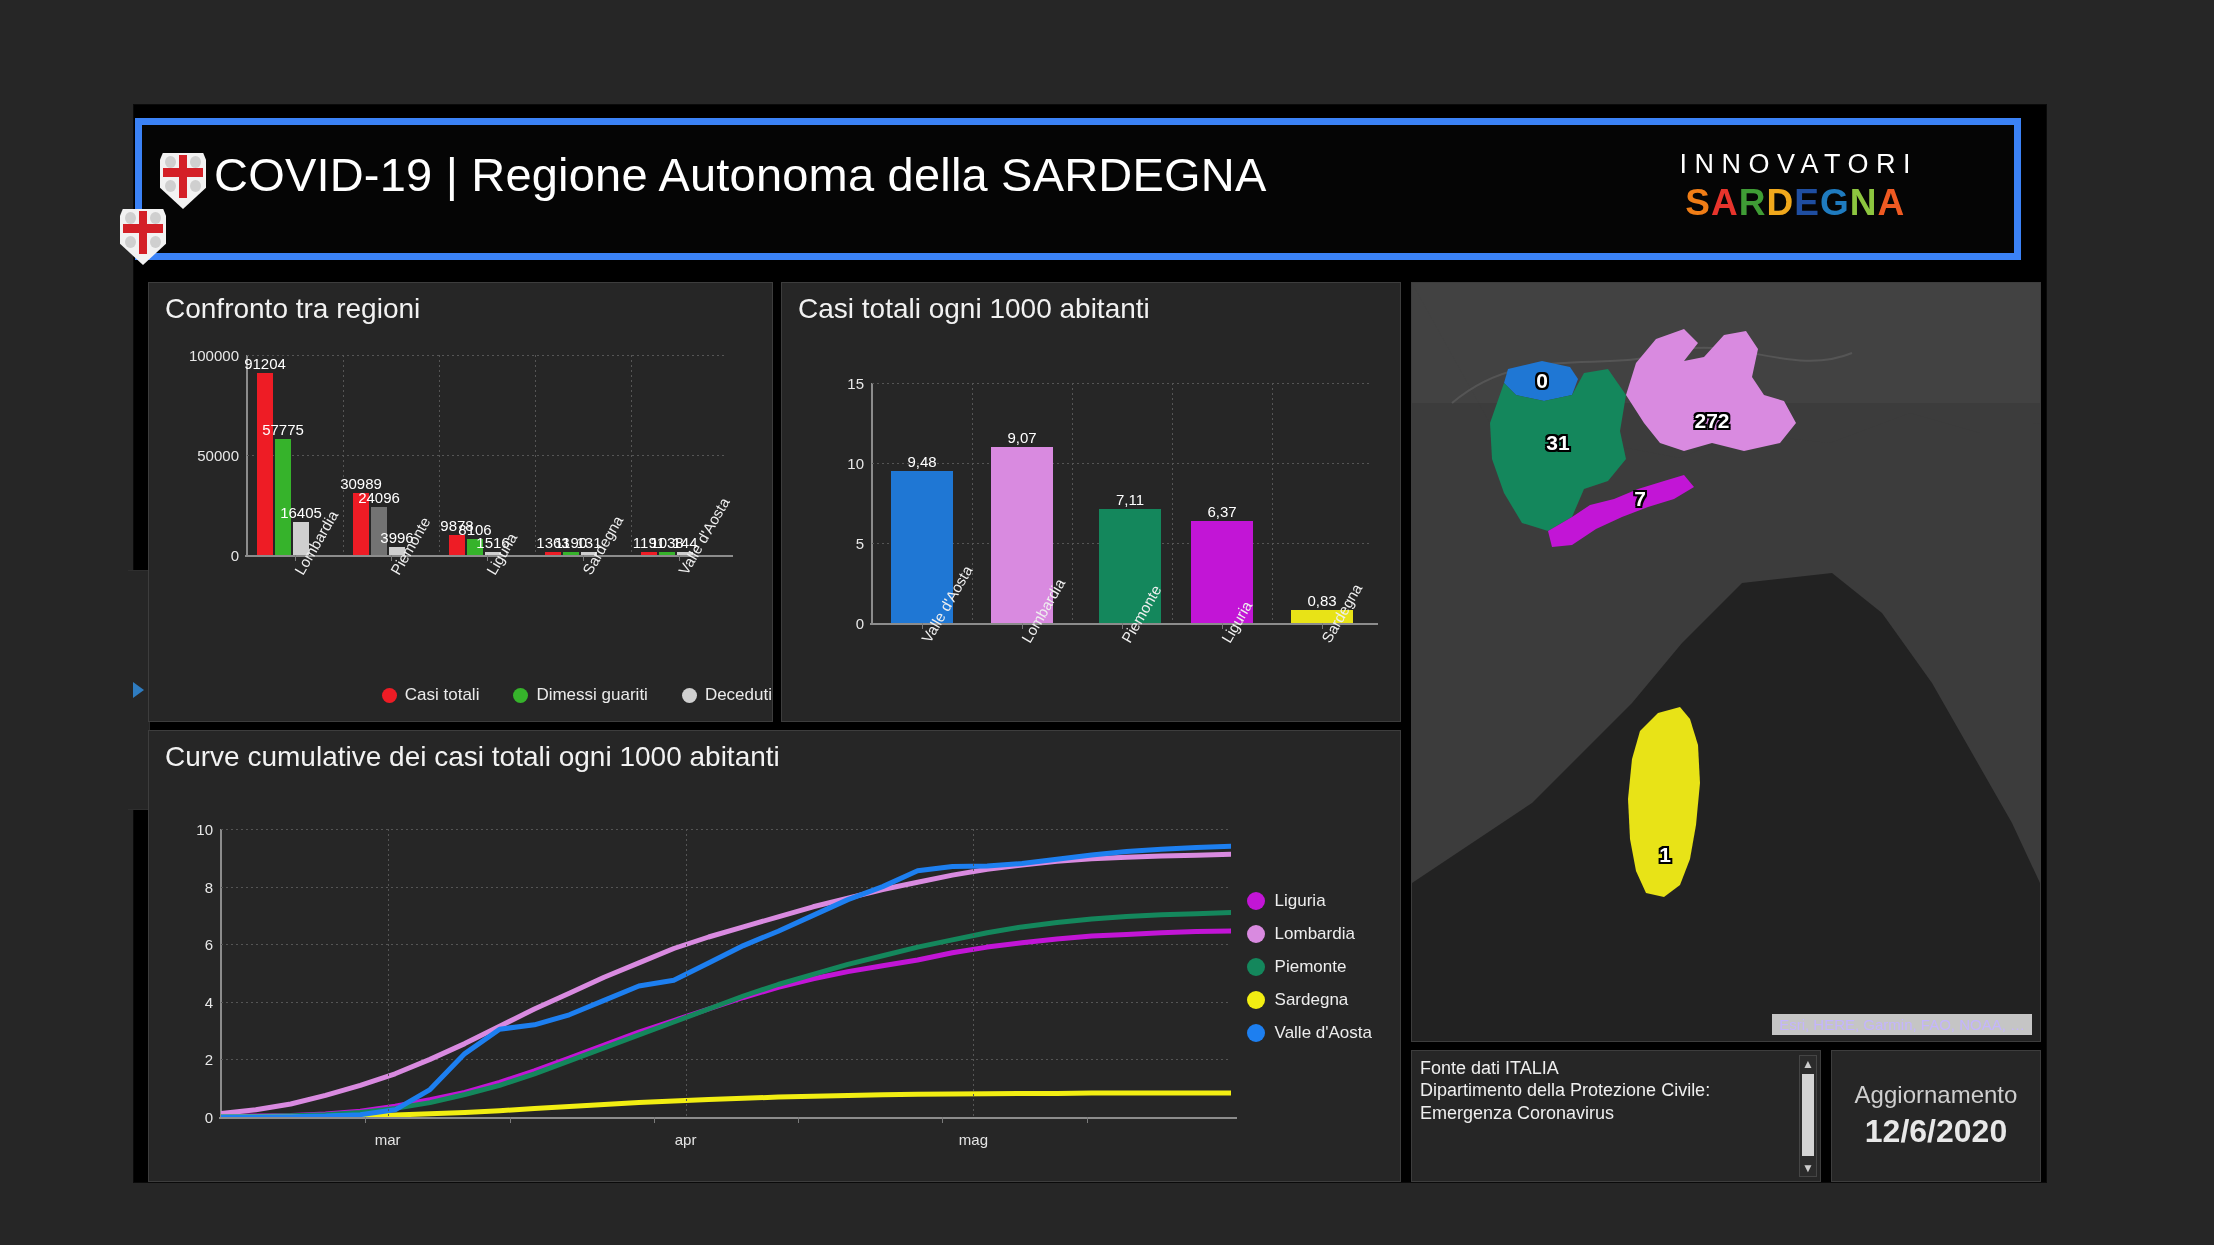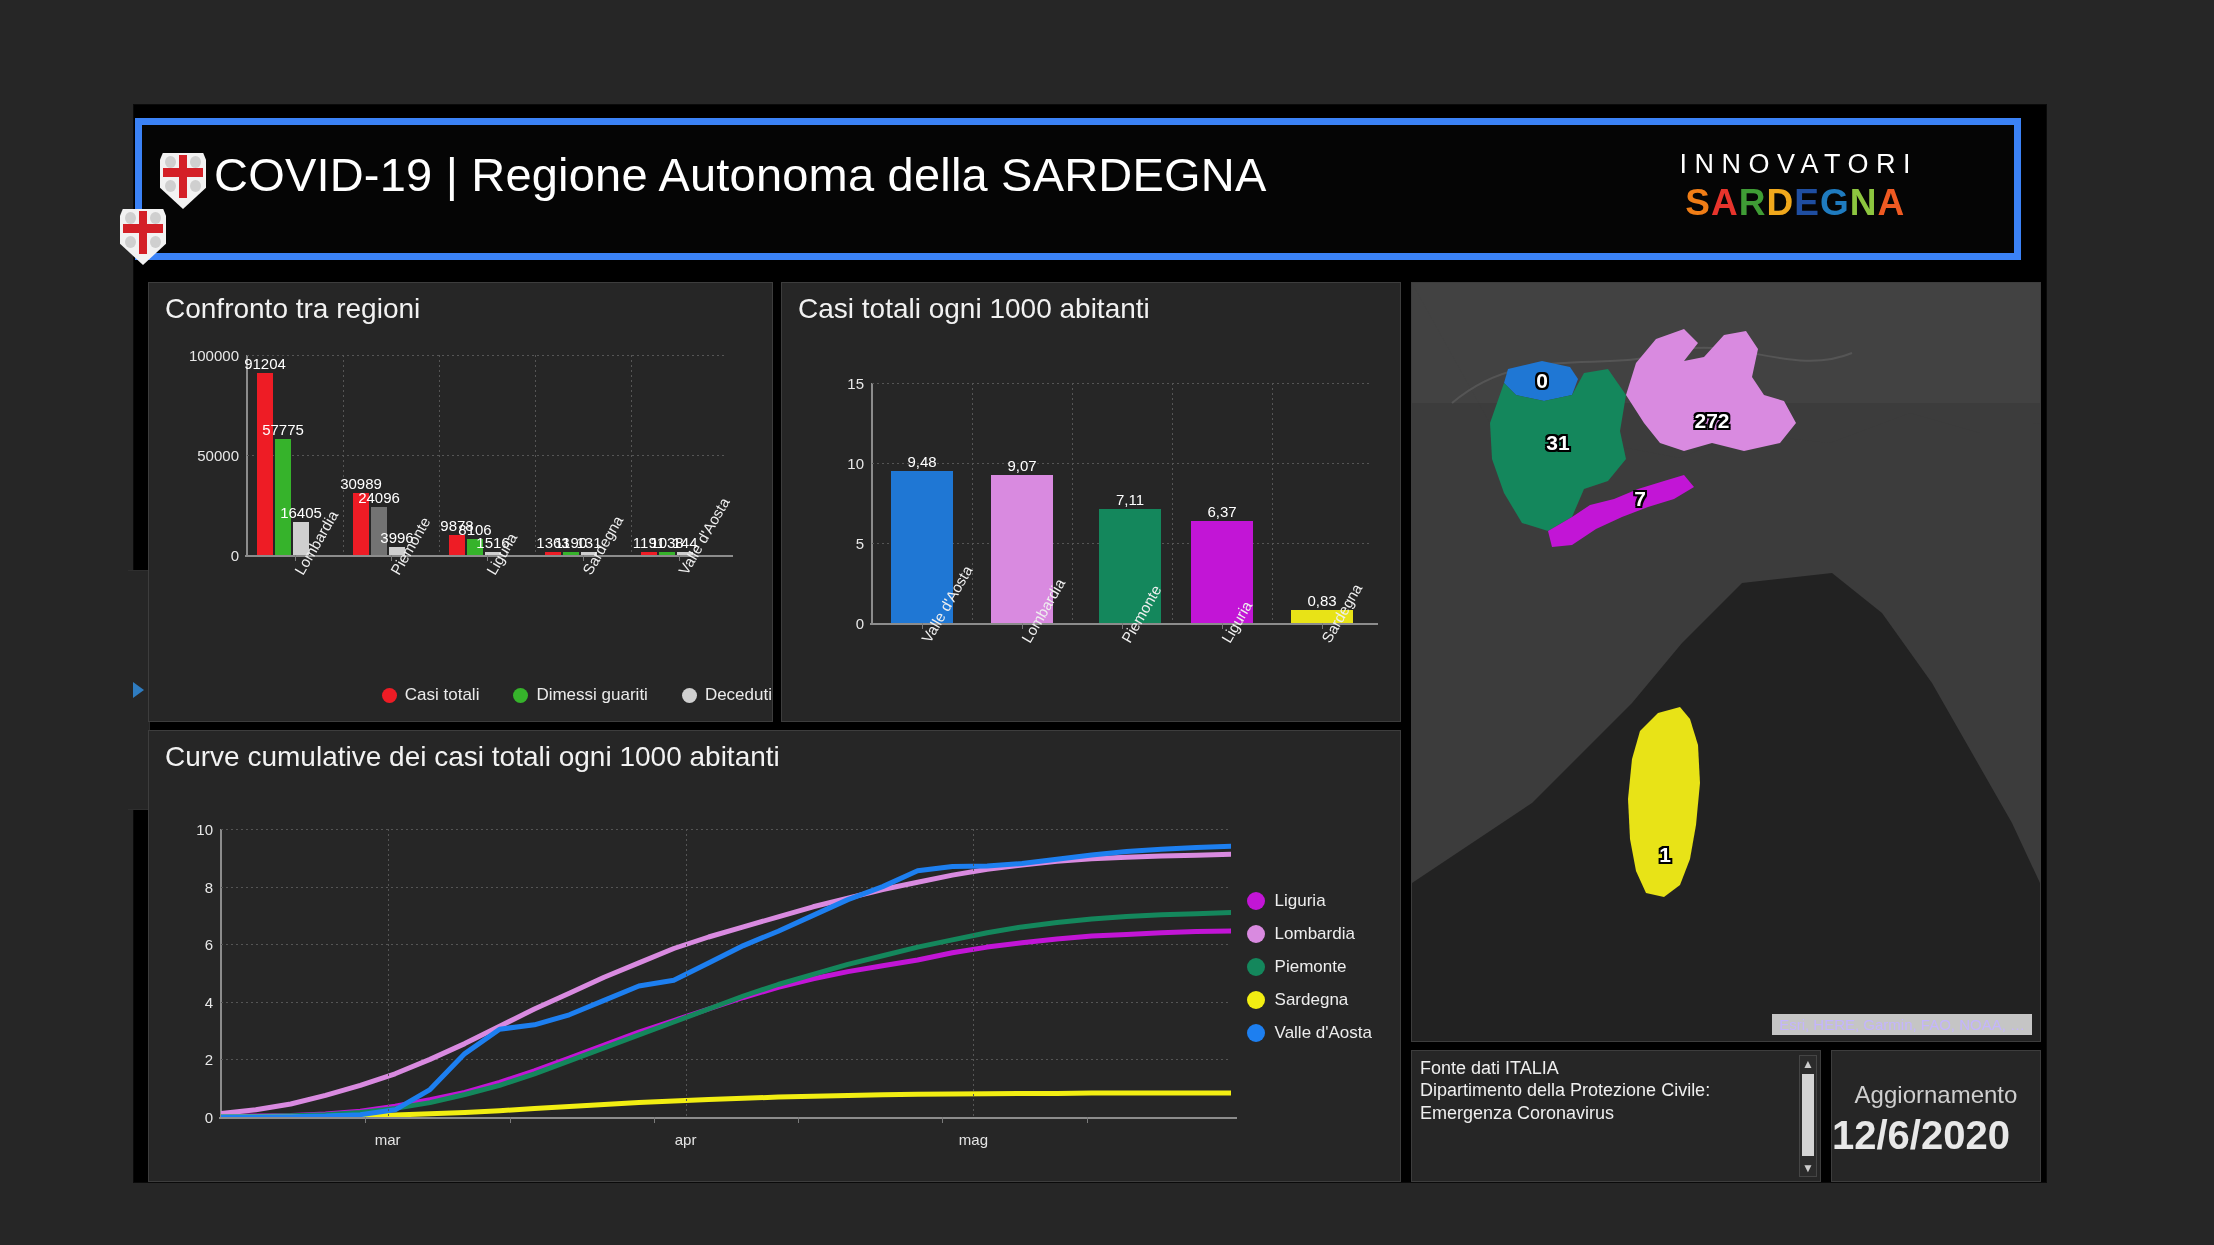--- a/index.html
+++ b/index.html
@@ -156,22 +156,22 @@
     position: absolute; right: 3px; top: 4px; bottom: 4px; width: 18px;
     background: #2b2b2b; border: 1px solid #454545;
     display: flex; flex-direction: column; align-items: center; justify-content: space-between;
   }
   .fonte-scroll .arr { font-size: 12px; color: #cccccc; line-height: 1; padding: 2px 0; }
   .fonte-scroll .thumb { position:absolute; top: 18px; width: 12px; height: 82px; background: #d4d4d4; }
 
   
   .agg-label { position: absolute; left: 0; right: 0; top: 30px; text-align: center;
     font-size: 24px; color: #cfcfcf; font-weight: 300; }
-  .agg-date { position: absolute; left: 0; right: 0; top: 62px; text-align: left;
-    font-size: 40px; color: #e8e8e8; font-weight: bold; }
+  .agg-date { position: absolute; left: 0; right: 0; top: 62px; text-align: center;
+    font-size: 32px; color: #e8e8e8; font-weight: bold; }
 </style>
 </head>
 <body>
 
 <div id="app">
 
   <div class="dash-frame"></div>
 
   <div class="header">
     <div class="header-crest crest">
@@ -301,21 +301,21 @@
         <div class="grid-dot-h" style="top: 80px;"></div>
         <div class="bc1-axis-lbl" style="top: 80px;">10</div>
         <div class="grid-dot-h" style="top: 0px;"></div>
         <div class="bc1-axis-lbl" style="top: 0px;">15</div>
         <div class="bar" style="left: 19px; width: 62px; height: 151.68px; background: rgb(31, 119, 212);">
           <div class="bar-lbl">9,48</div>
         </div>
         <div class="tickmark" style="left: 50px;"></div>
         <div class="cat-lbl" style="left: 46px;">Valle d'Aosta</div>
         <div class="grid-dot-v" style="left: 100px;"></div>
-        <div class="bar" style="left: 119px; width: 62px; height: 148px; background: rgb(217, 138, 224);">
+        <div class="bar" style="left: 119px; width: 62px; height: 176px; background: rgb(217, 138, 224);">
           <div class="bar-lbl">9,07</div>
         </div>
         <div class="tickmark" style="left: 150px;"></div>
         <div class="cat-lbl" style="left: 146px;">Lombardia</div>
         <div class="grid-dot-v" style="left: 200px;"></div>
         <div class="bar" style="left: 219px; width: 62px; height: 113.76px; background: rgb(20, 135, 92); margin-left: 8px;">
           <div class="bar-lbl">7,11</div>
         </div>
         <div class="tickmark" style="left: 250px;"></div>
         <div class="cat-lbl" style="left: 246px;">Piemonte</div>

